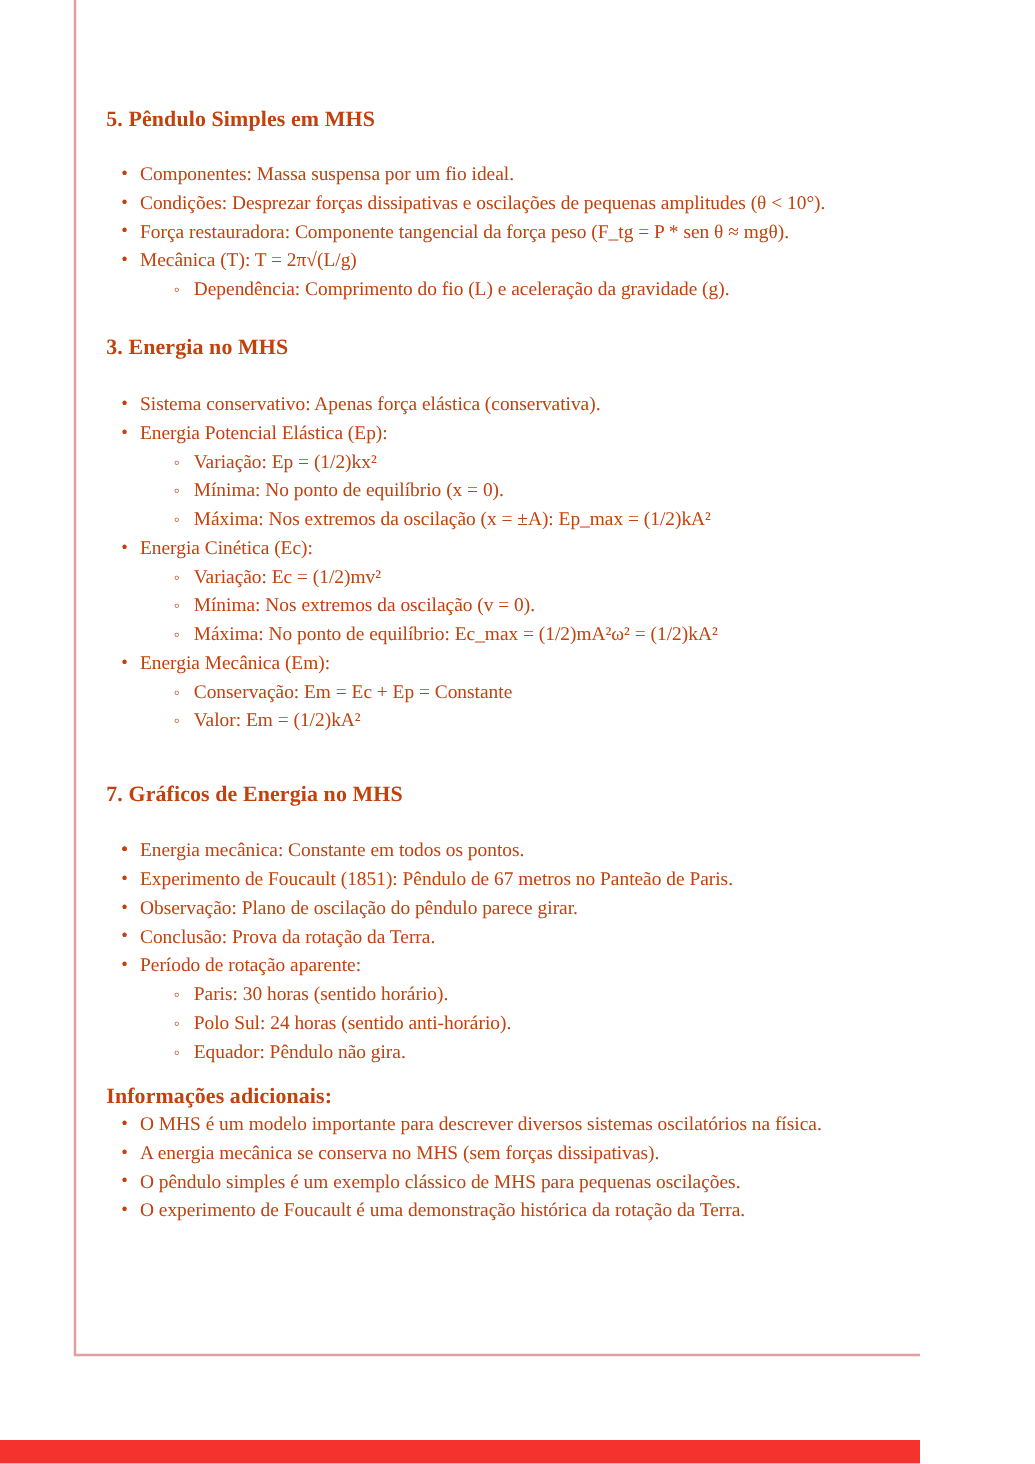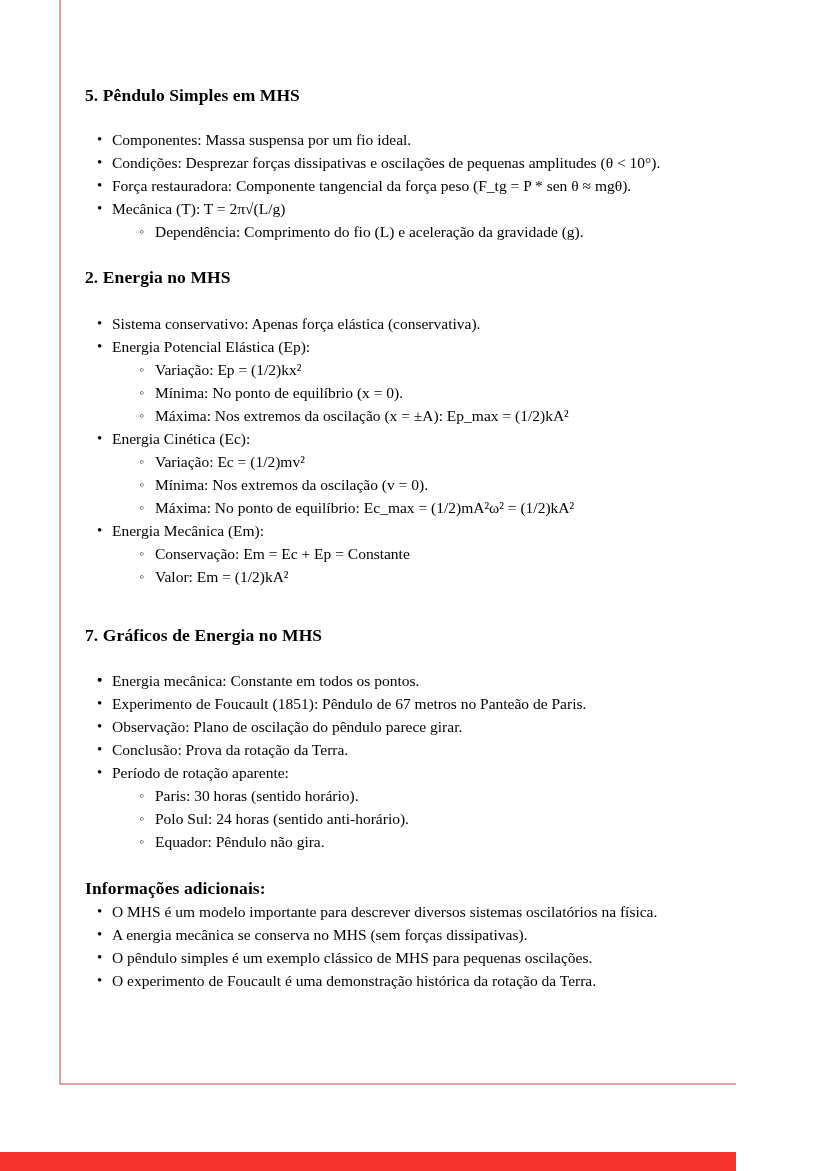--- a/index.html
+++ b/index.html
@@ -7,21 +7,21 @@
     padding: 0;
     background: #ffffff;
   }
   .page {
     position: relative;
     width: 736px;
     height: 1171px;
     background: #ffffff;
     overflow: hidden;
     font-family: "Liberation Serif", "DejaVu Serif", serif;
-    color: #000000;
+    color: #c2410c;
   }
   .frame {
     position: absolute;
     left: 59px;
     top: -4px;               
     width: 710px;
     height: 1089px;
     border-left: 2px solid #e0a1a0;
     border-right: 2px solid #e0a1a0;
     border-bottom: 2px solid #e0a1a0;
@@ -76,21 +76,21 @@
   }
   
   #sec0 .heading { margin-top: 84px; }
   #sec0 ul      { margin-top: 21px; }
   #sec1 .heading { margin-top: 23px; }
   #sec1 ul      { margin-top: 23px; }
   #sec2 .heading { margin-top: 36px; }
   #sec2 ul      { margin-top: 22px; }
   #sec3 .heading { margin-top: 24px; }
   #sec3 ul      { margin-top: 0; }
-  #sec4 .heading { margin-top: 24px; }
+  #sec4 .heading { margin-top: 12px; }
   #sec4 ul      { margin-top: 0; }
 </style>
 </head>
 <body>
 
 <div class="page">
   <div class="frame"></div>
 
   <div class="content">
 
@@ -99,21 +99,21 @@
       <ul class="doc-list">
         <li class="l1"><span class="m1">•</span><span>Componentes: Massa suspensa por um fio ideal.</span></li>
         <li class="l1"><span class="m1">•</span><span>Condições: Desprezar forças dissipativas e oscilações de pequenas amplitudes (θ &lt; 10°).</span></li>
         <li class="l1"><span class="m1">•</span><span>Força restauradora: Componente tangencial da força peso (F_tg = P * sen θ ≈ mgθ).</span></li>
         <li class="l1"><span class="m1">•</span><span>Mecânica (T): T = 2π√(L/g)</span></li>
         <li class="l2"><span class="m2">◦</span><span>Dependência: Comprimento do fio (L) e aceleração da gravidade (g).</span></li>
       </ul>
     </section>
 
     <section id="sec1">
-      <div class="heading">2. Energia no MHS</div>
+      <div class="heading">3. Energia no MHS</div>
       <ul class="doc-list">
         <li class="l1"><span class="m1">•</span><span>Sistema conservativo: Apenas força elástica (conservativa).</span></li>
         <li class="l1"><span class="m1">•</span><span>Energia Potencial Elástica (Ep):</span></li>
         <li class="l2"><span class="m2">◦</span><span>Variação: Ep = (1/2)kx²</span></li>
         <li class="l2"><span class="m2">◦</span><span>Mínima: No ponto de equilíbrio (x = 0).</span></li>
         <li class="l2"><span class="m2">◦</span><span>Máxima: Nos extremos da oscilação (x = ±A): Ep_max = (1/2)kA²</span></li>
         <li class="l1"><span class="m1">•</span><span>Energia Cinética (Ec):</span></li>
         <li class="l2"><span class="m2">◦</span><span>Variação: Ec = (1/2)mv²</span></li>
         <li class="l2"><span class="m2">◦</span><span>Mínima: Nos extremos da oscilação (v = 0).</span></li>
         <li class="l2"><span class="m2">◦</span><span>Máxima: No ponto de equilíbrio: Ec_max = (1/2)mA²ω² = (1/2)kA²</span></li>

